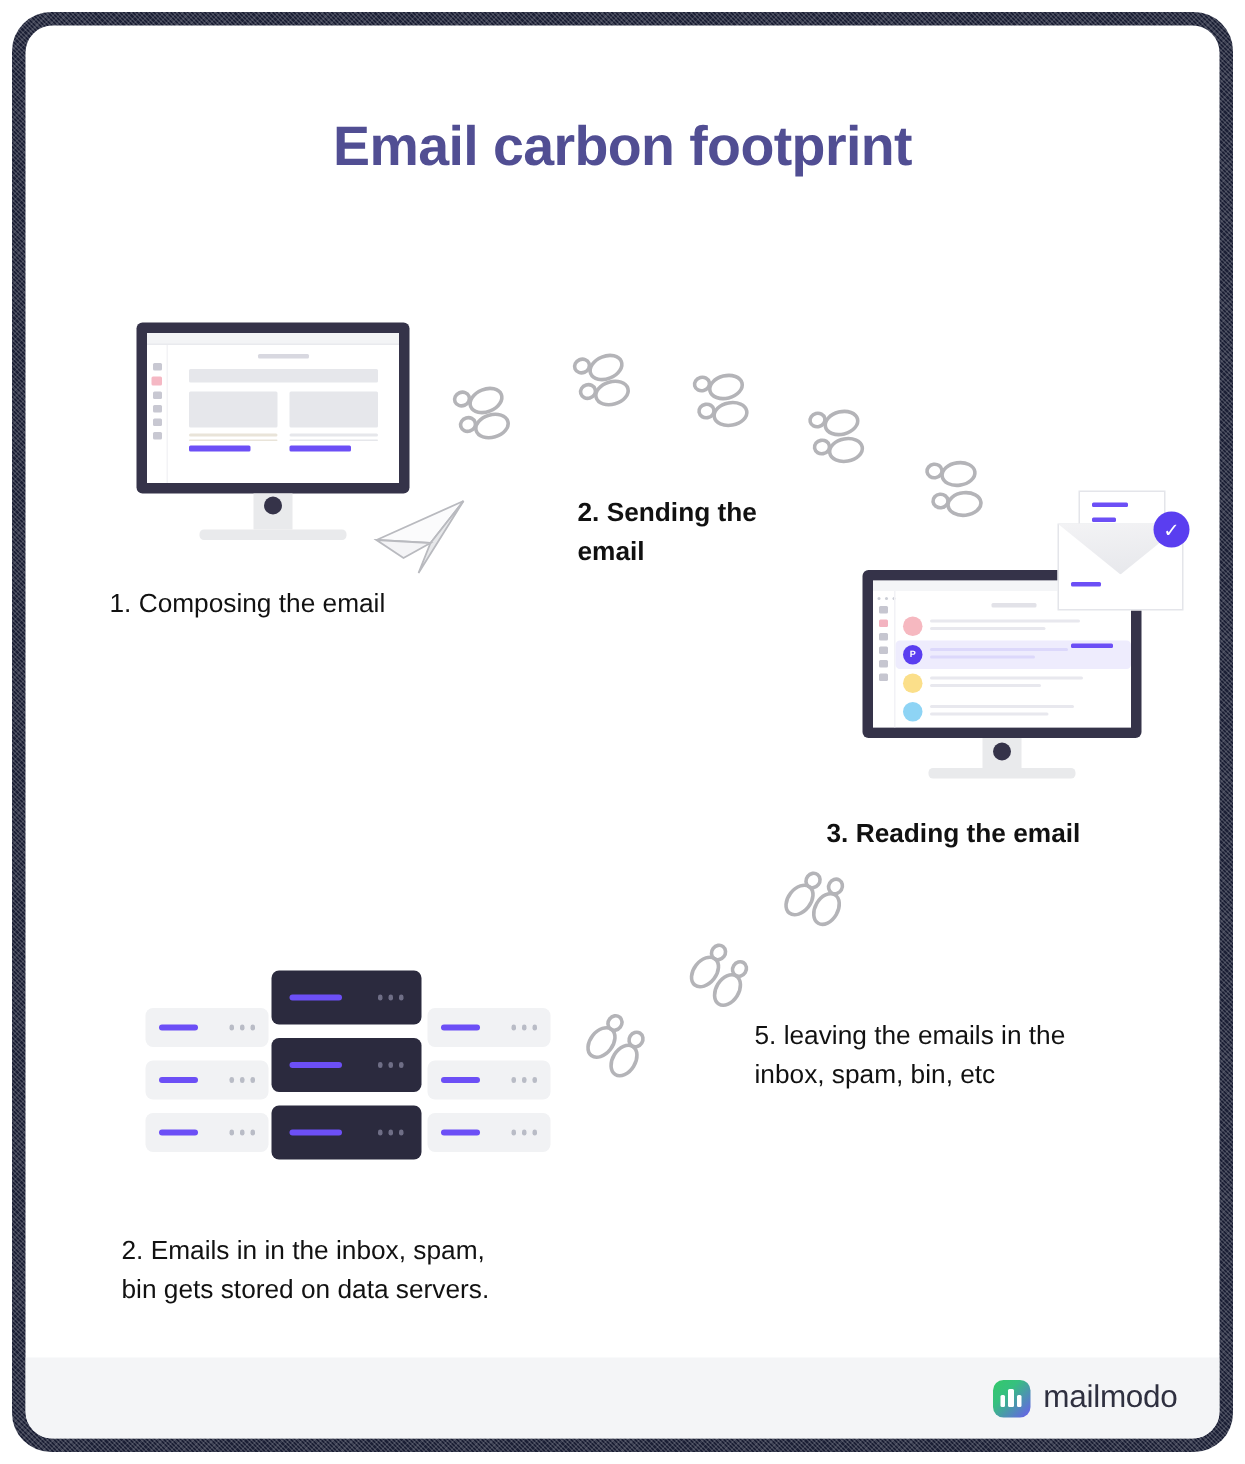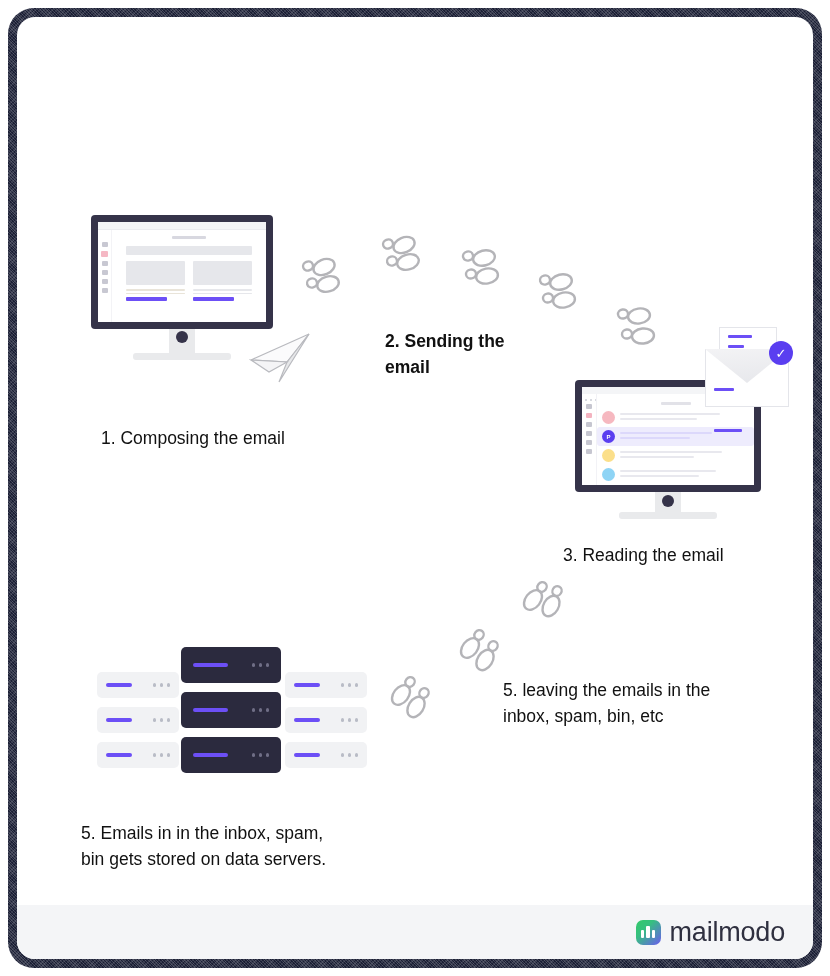--- a/index.html
+++ b/index.html
@@ -49,23 +49,23 @@
   }
 
   
   .step-caption {
     position: absolute;
     font-size: 17.5px;
     line-height: 1.5;
     color: #111111;
     white-space: pre-line;
   }
-  #caption-1 { left: 56px;  top: 408px; margin-left: 28px; }
+  #caption-1 { left: 56px;  top: 372px; }
   #caption-2 { left: 368px; top: 311px; width: 170px; font-weight: bold; }
-  #caption-3 { left: 546px; top: 525px; }
+  #caption-3 { left: 534px; top: 525px; font-weight: bold; }
   #caption-4 { left: 486px; top: 660px; width: 290px; }
   #caption-5 { left: 64px;  top: 803px; width: 340px; }
 
   
   .illus { position: absolute; }
 
   
   .monitor-bezel {
     position: absolute;
     background: #353349;
@@ -226,28 +226,29 @@
   #brand-logo-mark {
     width: 25px; height: 25px; border-radius: 7px;
     background: linear-gradient(135deg, #34c96a 0%, #36c07f 35%, #6a5bf0 100%);
     display: flex; align-items: flex-end; justify-content: center;
     gap: 2.5px; padding-bottom: 7px;
   }
   #brand-logo-mark i { display: block; width: 3.2px; background: #ffffff; border-radius: 1px; }
   #brand-logo-mark i:nth-child(1) { height: 8px; }
   #brand-logo-mark i:nth-child(2) { height: 12px; }
   #brand-logo-mark i:nth-child(3) { height: 8px; }
-  #brand-name { font-size: 27px; color: #2f3040; letter-spacing: -0.2px; }
+  #brand-name { font-size: 21px; color: #2f3040; letter-spacing: -0.2px; }
 </style>
 </head>
 <body>
 
 <div id="infographic-frame">
   <div id="card">
 
+    <h1 id="page-title">Email carbon footprint</h1>
 
     <div class="illus" id="illus-compose" style="left:56px; top:190px; width:230px; height:180px;">
 
       <div class="monitor-bezel" id="monitor-1-bezel">
         <div class="monitor-screen">
 
           <div id="m1-browserbar">
             <i></i><i></i><i></i>
           </div>
 
@@ -547,21 +548,21 @@
           <div class="server-dots">
               <i></i>
               <i></i>
               <i></i>
             </div>
         </div>
       </div>
 
     </div>
 
-    <p class="step-caption" id="caption-5">5. Emails in  in the inbox, spam,
+    <p class="step-caption" id="caption-5">2. Emails in  in the inbox, spam,
 bin gets stored on data servers.</p>
 
     <div id="footer">
       <div id="brand-logo-mark">
         <i></i>
           <i></i>
           <i></i>
       </div>
       <div id="brand-name">mailmodo</div>
     </div>

